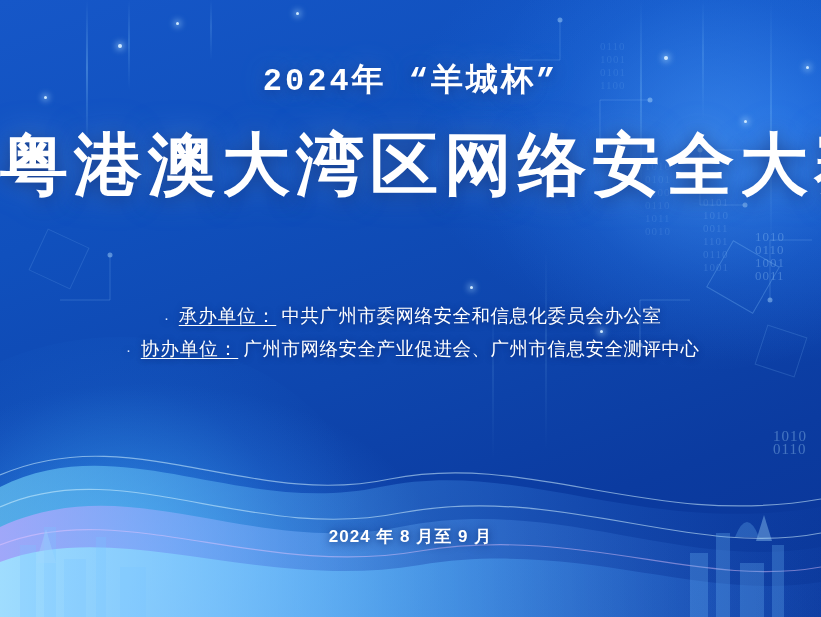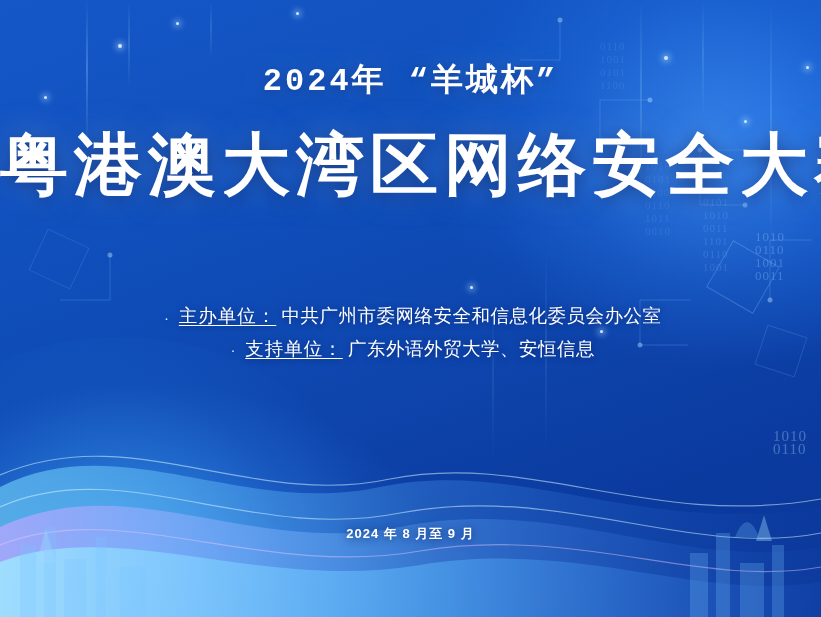--- a/index.html
+++ b/index.html
@@ -122,21 +122,21 @@
     letter-spacing: 1px;
   }
   .org-value { letter-spacing: 0.5px; }
 
   .date {
     position: absolute;
     top: 525px;
     left: 0; right: 0;
     text-align: center;
     font-weight: bold;
-    font-size: 13px;
+    font-size: 17px;
     letter-spacing: 1px;
     color: #ffffff;
     text-shadow: 0 1px 8px rgba(5,30,100,0.8);
   }
 </style>
 </head>
 <body>
 
 <div id="poster">
 
@@ -259,25 +259,25 @@
   </div>
 
   <div class="title-wrap">
     <div class="title-1">2024年 “羊城杯”</div>
     <div class="title-2">粤港澳大湾区网络安全大赛</div>
   </div>
 
   <div class="org-list">
     <div class="org-row">
       <span class="org-bullet">·</span>
-      <span class="org-label">主办单位：</span>
+      <span class="org-label">承办单位：</span>
       <span class="org-value">中共广州市委网络安全和信息化委员会办公室</span>
     </div>
     <div class="org-row">
       <span class="org-bullet">·</span>
-      <span class="org-label">支持单位：</span>
-      <span class="org-value">广东外语外贸大学、安恒信息</span>
+      <span class="org-label">协办单位：</span>
+      <span class="org-value">广州市网络安全产业促进会、广州市信息安全测评中心</span>
     </div>
   </div>
 
   <div class="date">2024 年 8 月至 9 月</div>
 
 </div>
 
 </body></html>

